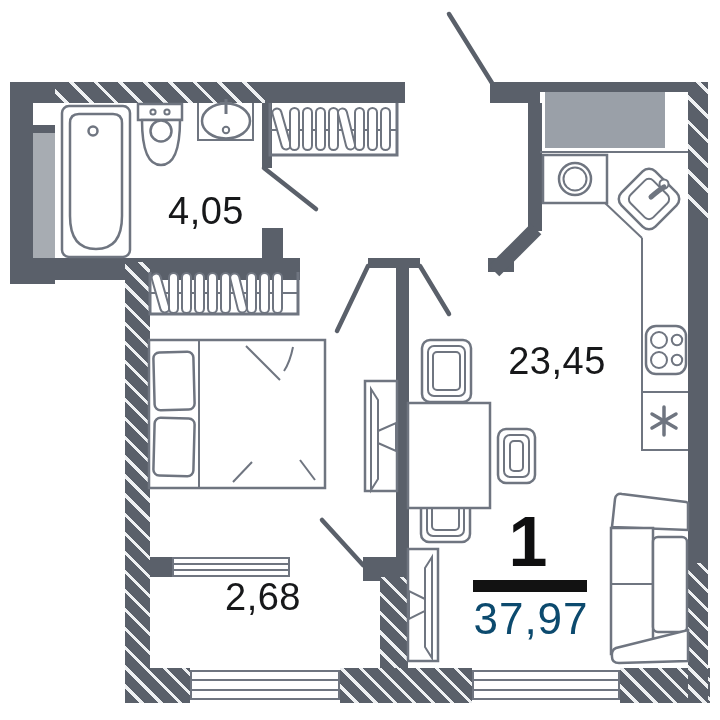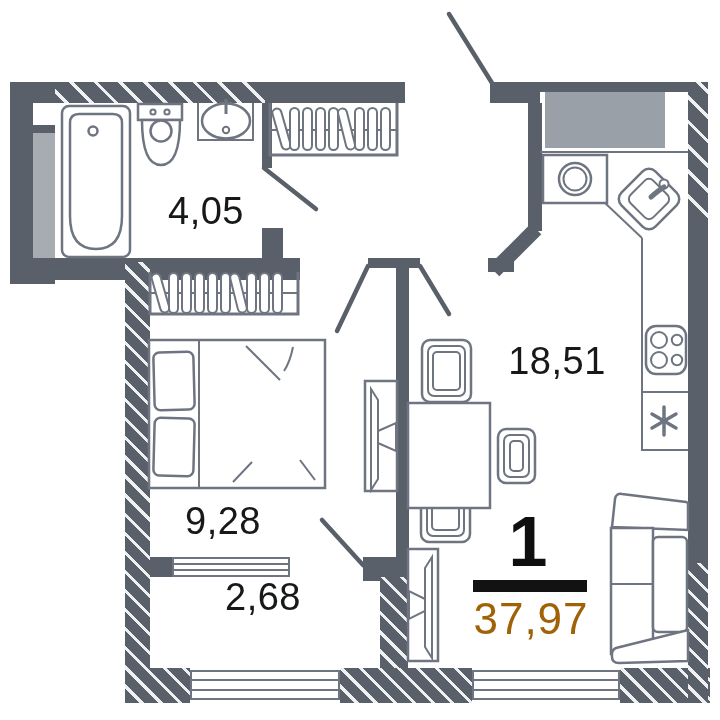--- a/index.html
+++ b/index.html
@@ -21,21 +21,21 @@
   .o2f{ fill:#ffffff; stroke:#6f7580; stroke-width:2; }
   .o3 { fill:none; stroke:#6f7580; stroke-width:3; }
   .door { stroke:#5a606a; stroke-width:4.5; stroke-linecap:round; }
   .hanger { fill:#ffffff; stroke:#6f7580; stroke-width:2; }
   .area-label { position:absolute; transform:translate(-50%,-50%);
     font-size:38px; color:#17181a; letter-spacing:.5px; white-space:nowrap; }
   .unit-number { position:absolute; transform:translate(-50%,-50%);
     font-size:70px; font-weight:700; color:#0f0f10; }
   .total-bar { position:absolute; background:#121212; }
   .total-area { position:absolute; transform:translate(-50%,-50%);
-    font-size:44px; color:#a16207; letter-spacing:1px; }
+    font-size:44px; color:#0c4a6e; letter-spacing:1px; }
 </style>
 </head>
 <body>
 
 <div id="plan">
 
   <div class="wall" style="left:10px;top:82px;width:395px;height:21px"></div>
   <div class="hatch18" style="left:20px;top:82px;width:245px;height:21px"></div>
   <div class="wall" style="left:490px;top:82px;width:50px;height:21px"></div>
   <div class="wall" style="left:540px;top:82px;width:168px;height:10px"></div>
@@ -221,21 +221,20 @@
     <g>
       <path class="o" d="M612,527 L615,499 Q616,493 622,494 L686,502 L688,503 V530 Z"></path>
       <path class="o" d="M611,528 H653 V654 H611 Z"></path>
       <line class="o2" x1="611" y1="584" x2="653" y2="584"></line>
       <rect class="o" x="653" y="537" width="34" height="95" rx="5"></rect>
       <path class="o" d="M612,657 Q612,663 619,663 L688,661 V630 L616,648 Q611,650 612,657 Z"></path>
     </g>
   </svg>
 
   <div class="area-label" style="left:206px;top:211px">4,05</div>
-  <div class="area-label" style="left:557px;top:361px">18,51</div>
-  <div class="area-label" style="left:223px;top:521px">9,28</div>
+  <div class="area-label" style="left:557px;top:361px">23,45</div>
   <div class="area-label" style="left:263px;top:597px">2,68</div>
 
   <div class="unit-number" style="left:528px;top:542px">1</div>
   <div class="total-bar" style="left:473px;top:580px;width:114px;height:12px"></div>
   <div class="total-area" style="left:531px;top:619px">37,97</div>
 
 </div>
 
 </body></html>

